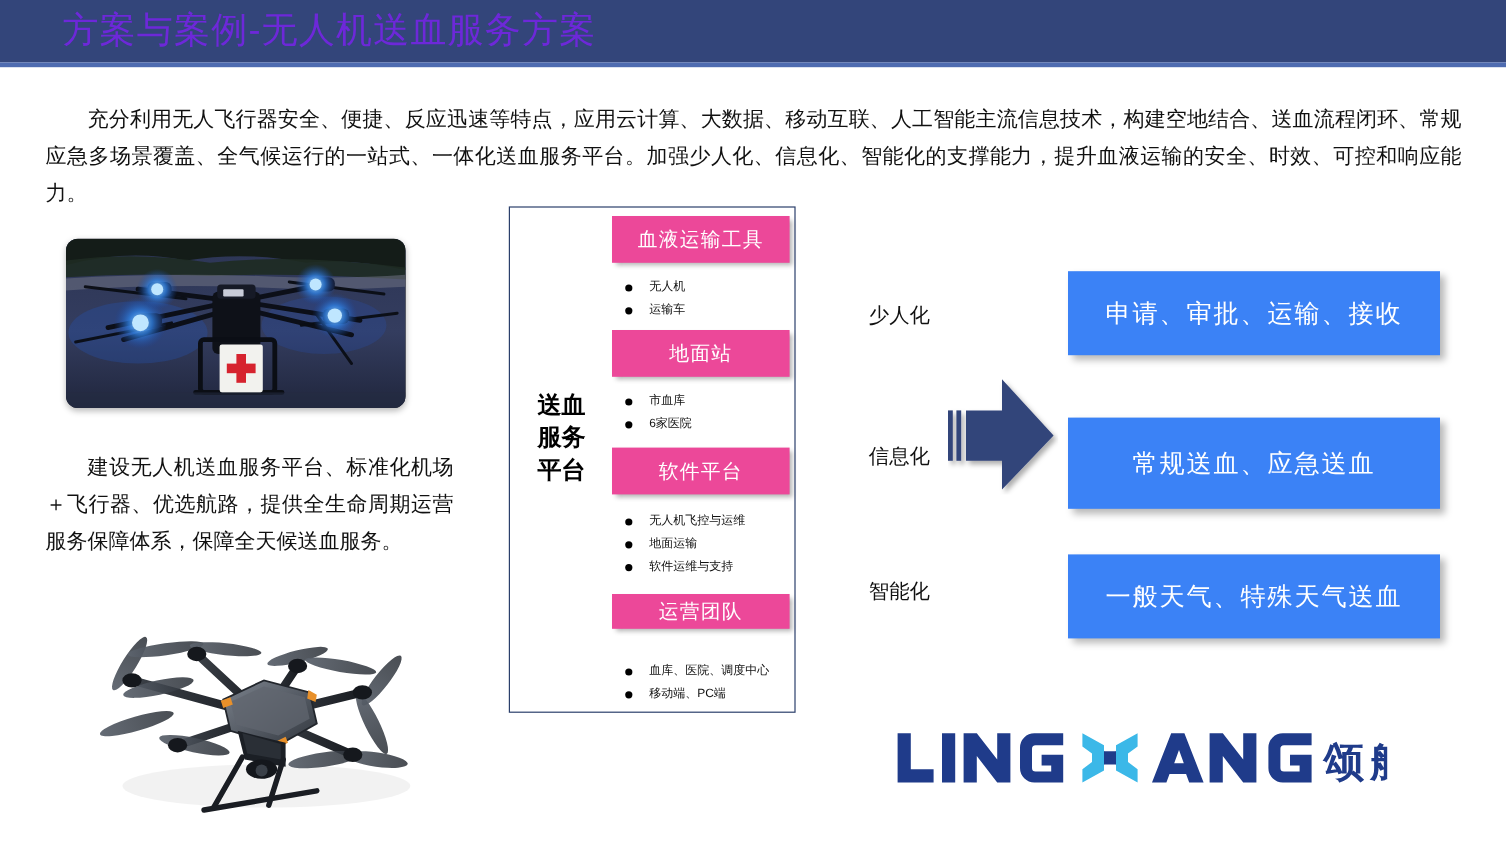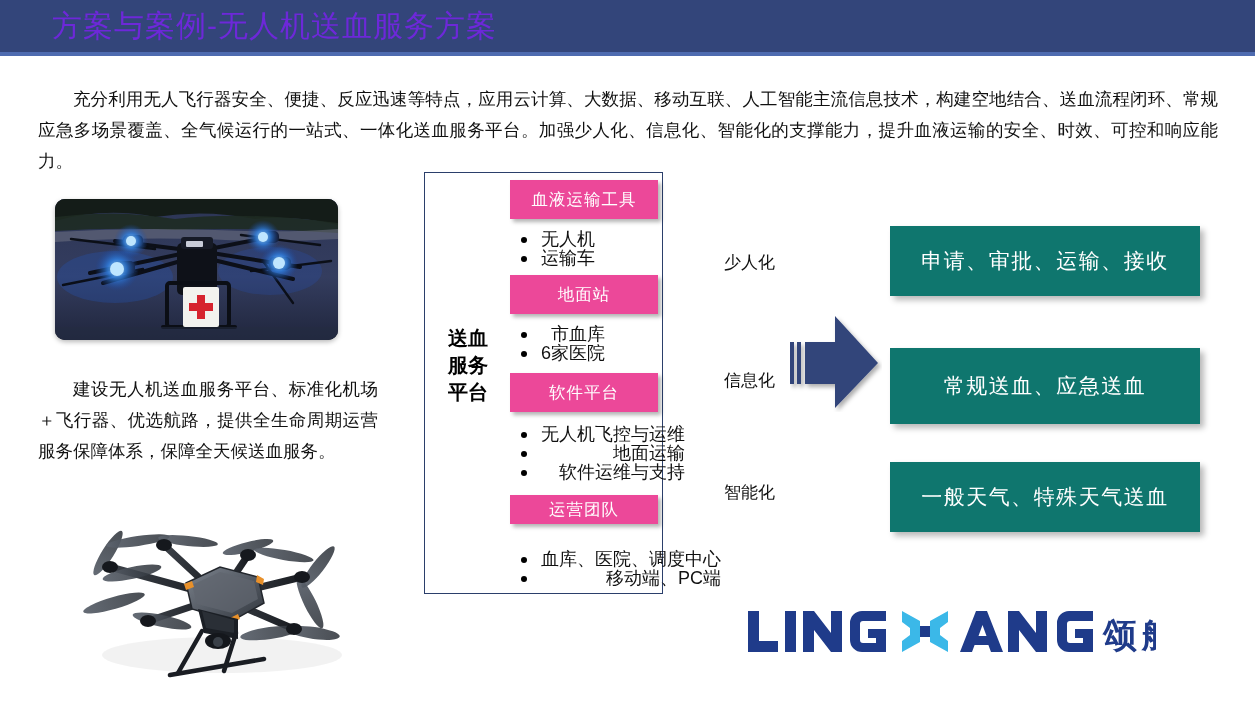--- a/index.html
+++ b/index.html
@@ -65,21 +65,21 @@
     box-shadow:3px 3px 4px rgba(0,0,0,0.30);
     letter-spacing:1px;
   }
   #box-transport{left:510px;top:180px;width:148px;height:39px;}
   #box-ground   {left:510px;top:275px;width:148px;height:39px;}
   #box-software {left:510px;top:373px;width:148px;height:39px;}
   #box-team     {left:510px;top:495px;width:148px;height:29px;}
 
   .bullet-list{
     position:absolute;margin:0;padding:0;list-style:none;
-    font-size:18px;color:#111111;line-height:19px;text-align:right;
+    font-size:10px;color:#111111;line-height:19px;
   }
   .bullet-list li{
     position:relative;padding-left:26px;white-space:nowrap;
   }
   .bullet-list li:before{
     content:"";position:absolute;left:6px;top:7px;
     width:6px;height:6px;border-radius:50%;background:#000000;
   }
   #bul-transport{left:515px;top:230px;}
   #bul-ground   {left:515px;top:325px;}
@@ -100,21 +100,21 @@
   #stage-2{left:724px;top:369px;}
   #stage-3{left:724px;top:481px;}
 
   
   #big-arrow{
     position:absolute;left:790px;top:312px;width:92px;height:100px;
   }
 
   
   .result-box{
-    position:absolute;background:#0f766e;color:#ffffff;
+    position:absolute;background:#3b82f6;color:#ffffff;
     display:flex;align-items:center;justify-content:center;
     font-size:21px;letter-spacing:1.5px;
     box-shadow:4px 4px 6px rgba(0,0,0,0.28);
   }
   #result-1{left:890px;top:226px;width:310px;height:70px;}
   #result-2{left:890px;top:348px;width:310px;height:76px;}
   #result-3{left:890px;top:462px;width:310px;height:70px;}
 
   
   #logo{

